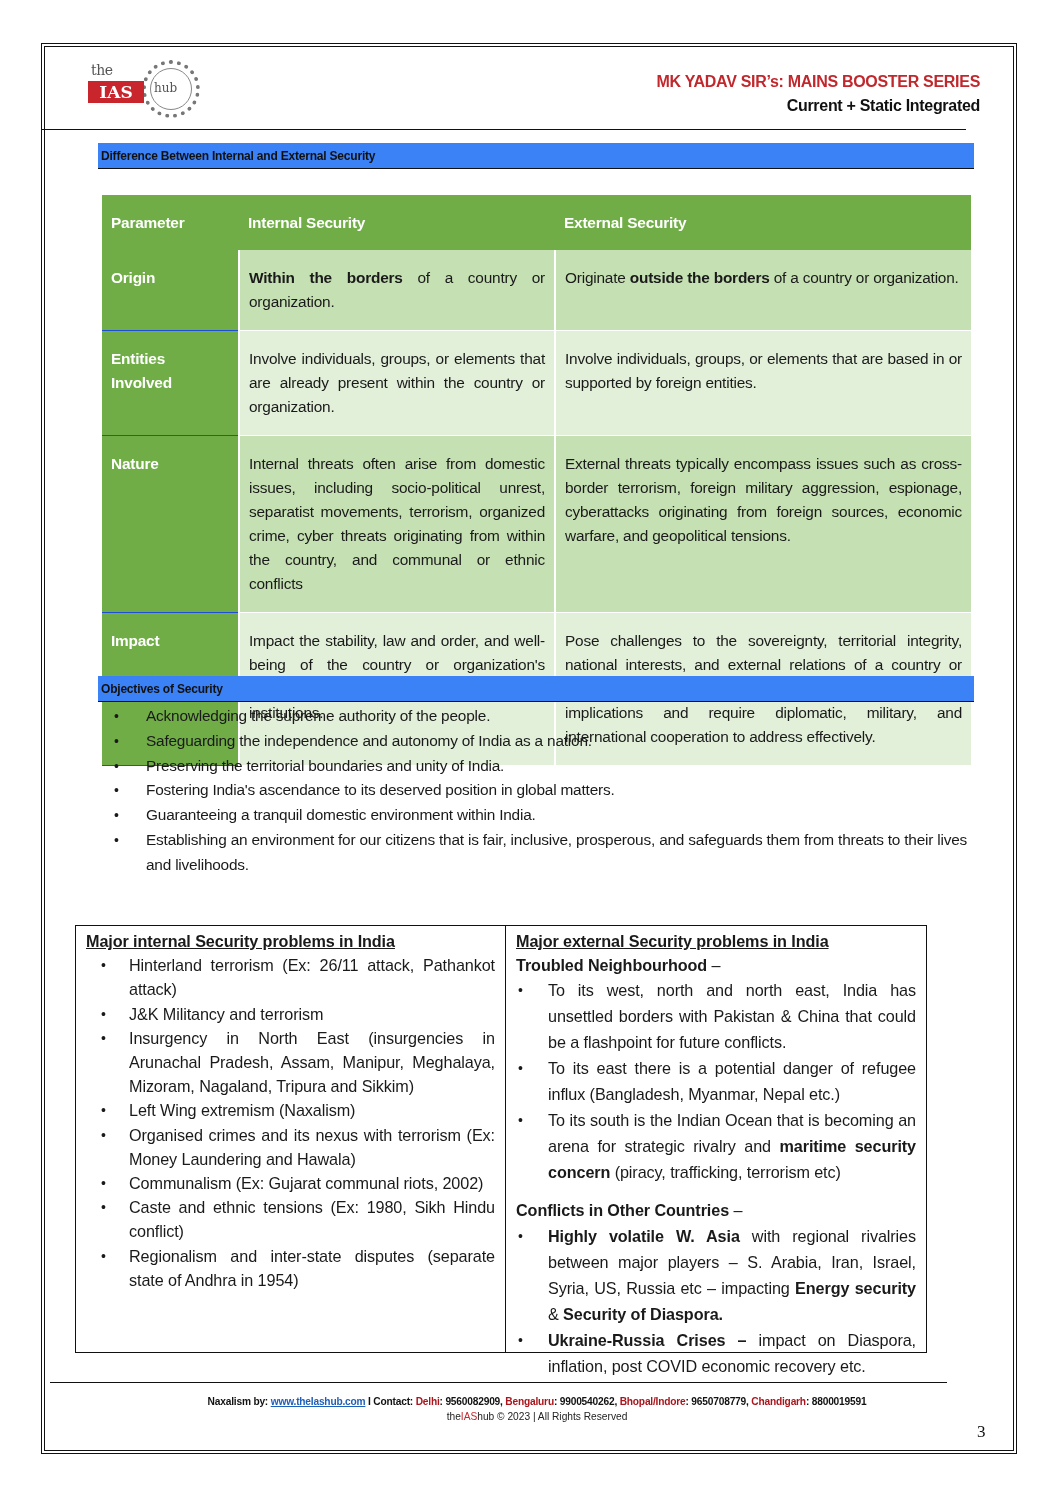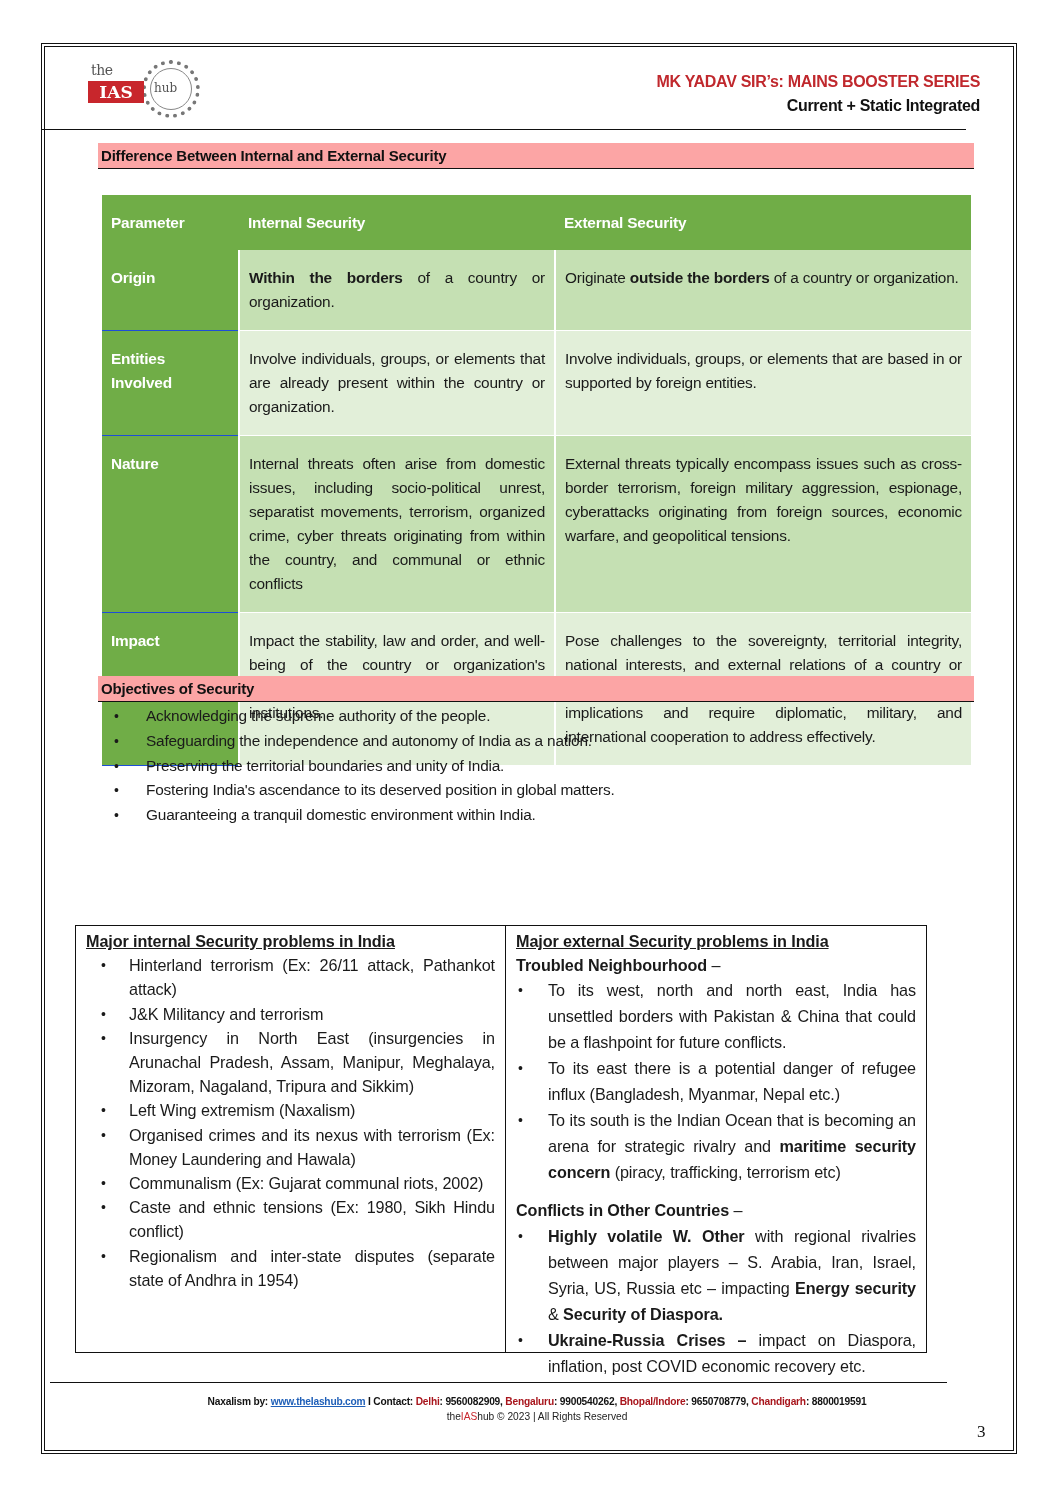--- a/index.html
+++ b/index.html
@@ -16,21 +16,21 @@
   .logo .ias { position: absolute; left: 0; top: 25px; width: 56px; height: 22px; background: #c8262c; color: #fff; font-family: "DejaVu Serif", serif; font-weight: bold; font-size: 17px; line-height: 22px; text-align: center; }
   .logo .wheel { position: absolute; left: 54px; top: 4px; width: 58px; height: 58px; border-radius: 50%; border: 4px dotted #777; background: #fff; }
   .logo .wheel::before { content: ""; position: absolute; left: 4px; top: 4px; right: 4px; bottom: 4px; border-radius: 50%; border: 1px solid #888; }
   .logo .hub { position: absolute; left: 66px; top: 25px; font-family: "DejaVu Serif", serif; font-size: 12px; color: #555; }
 
   .series-title { position: absolute; right: 78px; top: 73px; font-size: 16px; font-weight: bold; color: #c0282d; letter-spacing: -0.3px; }
   .series-sub { position: absolute; right: 78px; top: 97px; font-size: 16px; font-weight: bold; color: #111; letter-spacing: -0.3px; }
   .header-rule { position: absolute; left: 41px; top: 129px; width: 925px; height: 1px; background: #111; }
 
   
-  .section-head { position: absolute; left: 98px; width: 876px; height: 26px; background: #fca5a5; border-bottom: 1px solid #111; font-size: 15px; font-weight: bold; color: #111; padding-left: 3px; line-height: 26px; letter-spacing: -0.2px; }
+  .section-head { position: absolute; left: 98px; width: 876px; height: 26px; background: #3b82f6; border-bottom: 1px solid #111; font-size: 12px; font-weight: bold; color: #111; padding-left: 3px; line-height: 26px; letter-spacing: -0.2px; }
   .sec1 { top: 143px; }
   .sec2 { top: 676px; }
 
   
   table.cmp { position: absolute; left: 102px; top: 195px; width: 869px; border-collapse: collapse; font-size: 15.4px; line-height: 24px; letter-spacing: -0.2px; }
   table.cmp th, table.cmp td { vertical-align: top; padding: 16px 9px; }
   table.cmp th { background: #70ad47; color: #fff; text-align: left; font-weight: bold; height: 23px; line-height: 23px; }
   table.cmp td.param { background: #70ad47; color: #fff; font-weight: bold; width: 137px; border-bottom: 1px solid #1d4ed8; }
   table.cmp td.val { text-align: justify; border-left: 2px solid #fff; border-bottom: 1px solid #fff; }
   table.cmp tr.odd td.val { background: #c5e0b3; }
@@ -117,20 +117,21 @@
   </tbody>
 </table>
 
 <div class="section-head sec2">Objectives of Security</div>
 <ul class="obj">
   <li>Acknowledging the supreme authority of the people.</li>
   <li>Safeguarding the independence and autonomy of India as a nation.</li>
   <li>Preserving the territorial boundaries and unity of India.</li>
   <li>Fostering India's ascendance to its deserved position in global matters.</li>
   <li>Guaranteeing a tranquil domestic environment within India.</li>
+  <li>Establishing an environment for our citizens that is fair, inclusive, prosperous, and safeguards them from threats to their lives and livelihoods.</li>
 </ul>
 
 <div class="prob">
   <div class="col col-left">
     <div class="ptitle">Major internal Security problems in India</div>
     <ul>
       <li>Hinterland terrorism (Ex: 26/11 attack, Pathankot attack)</li>
       <li>J&amp;K Militancy and terrorism</li>
       <li>Insurgency in North East (insurgencies in Arunachal Pradesh, Assam, Manipur, Meghalaya, Mizoram, Nagaland, Tripura and Sikkim)</li>
       <li>Left Wing extremism (Naxalism)</li>
@@ -144,21 +145,21 @@
     <div class="ptitle">Major external Security problems in India</div>
     <div class="sub"><span>Troubled Neighbourhood</span><span class="dash"> –</span></div>
     <ul>
       <li>To its west, north and north east, India has unsettled borders with Pakistan &amp; China that could be a flashpoint for future conflicts.</li>
       <li>To its east there is a potential danger of refugee influx (Bangladesh, Myanmar, Nepal etc.)</li>
       <li><span>To its south is the Indian Ocean that is becoming an arena for strategic rivalry and </span><b>maritime security concern</b><span> (piracy, trafficking, terrorism etc)</span></li>
     </ul>
     <div class="gap"></div>
     <div class="sub"><span>Conflicts in Other Countries</span><span class="dash"> –</span></div>
     <ul>
-      <li><b>Highly volatile W. Other</b><span> with regional rivalries between major players – S. Arabia, Iran, Israel, Syria, US, Russia etc – impacting </span><b>Energy security</b><span> &amp; </span><b>Security of Diaspora.</b></li>
+      <li><b>Highly volatile W. Asia</b><span> with regional rivalries between major players – S. Arabia, Iran, Israel, Syria, US, Russia etc – impacting </span><b>Energy security</b><span> &amp; </span><b>Security of Diaspora.</b></li>
       <li><b>Ukraine-Russia Crises –</b><span> impact on Diaspora, inflation, post COVID economic recovery etc.</span></li>
     </ul>
   </div>
 </div>
 
 <div class="footer-rule"></div>
 <div class="footer-line1"><span>Naxalism by: </span><a>www.theIashub.com</a><span> I Contact: </span><span class="city">Delhi</span><span>: 9560082909, </span><span class="city">Bengaluru</span><span>: 9900540262, </span><span class="city">Bhopal/Indore</span><span>:  9650708779, </span><span class="city">Chandigarh</span><span>:  8800019591</span></div>
 <div class="footer-line2"><span>the</span><span class="ias">IAS</span><span>hub © 2023 | All Rights Reserved</span></div>
 <div class="page-num">3</div>
 

